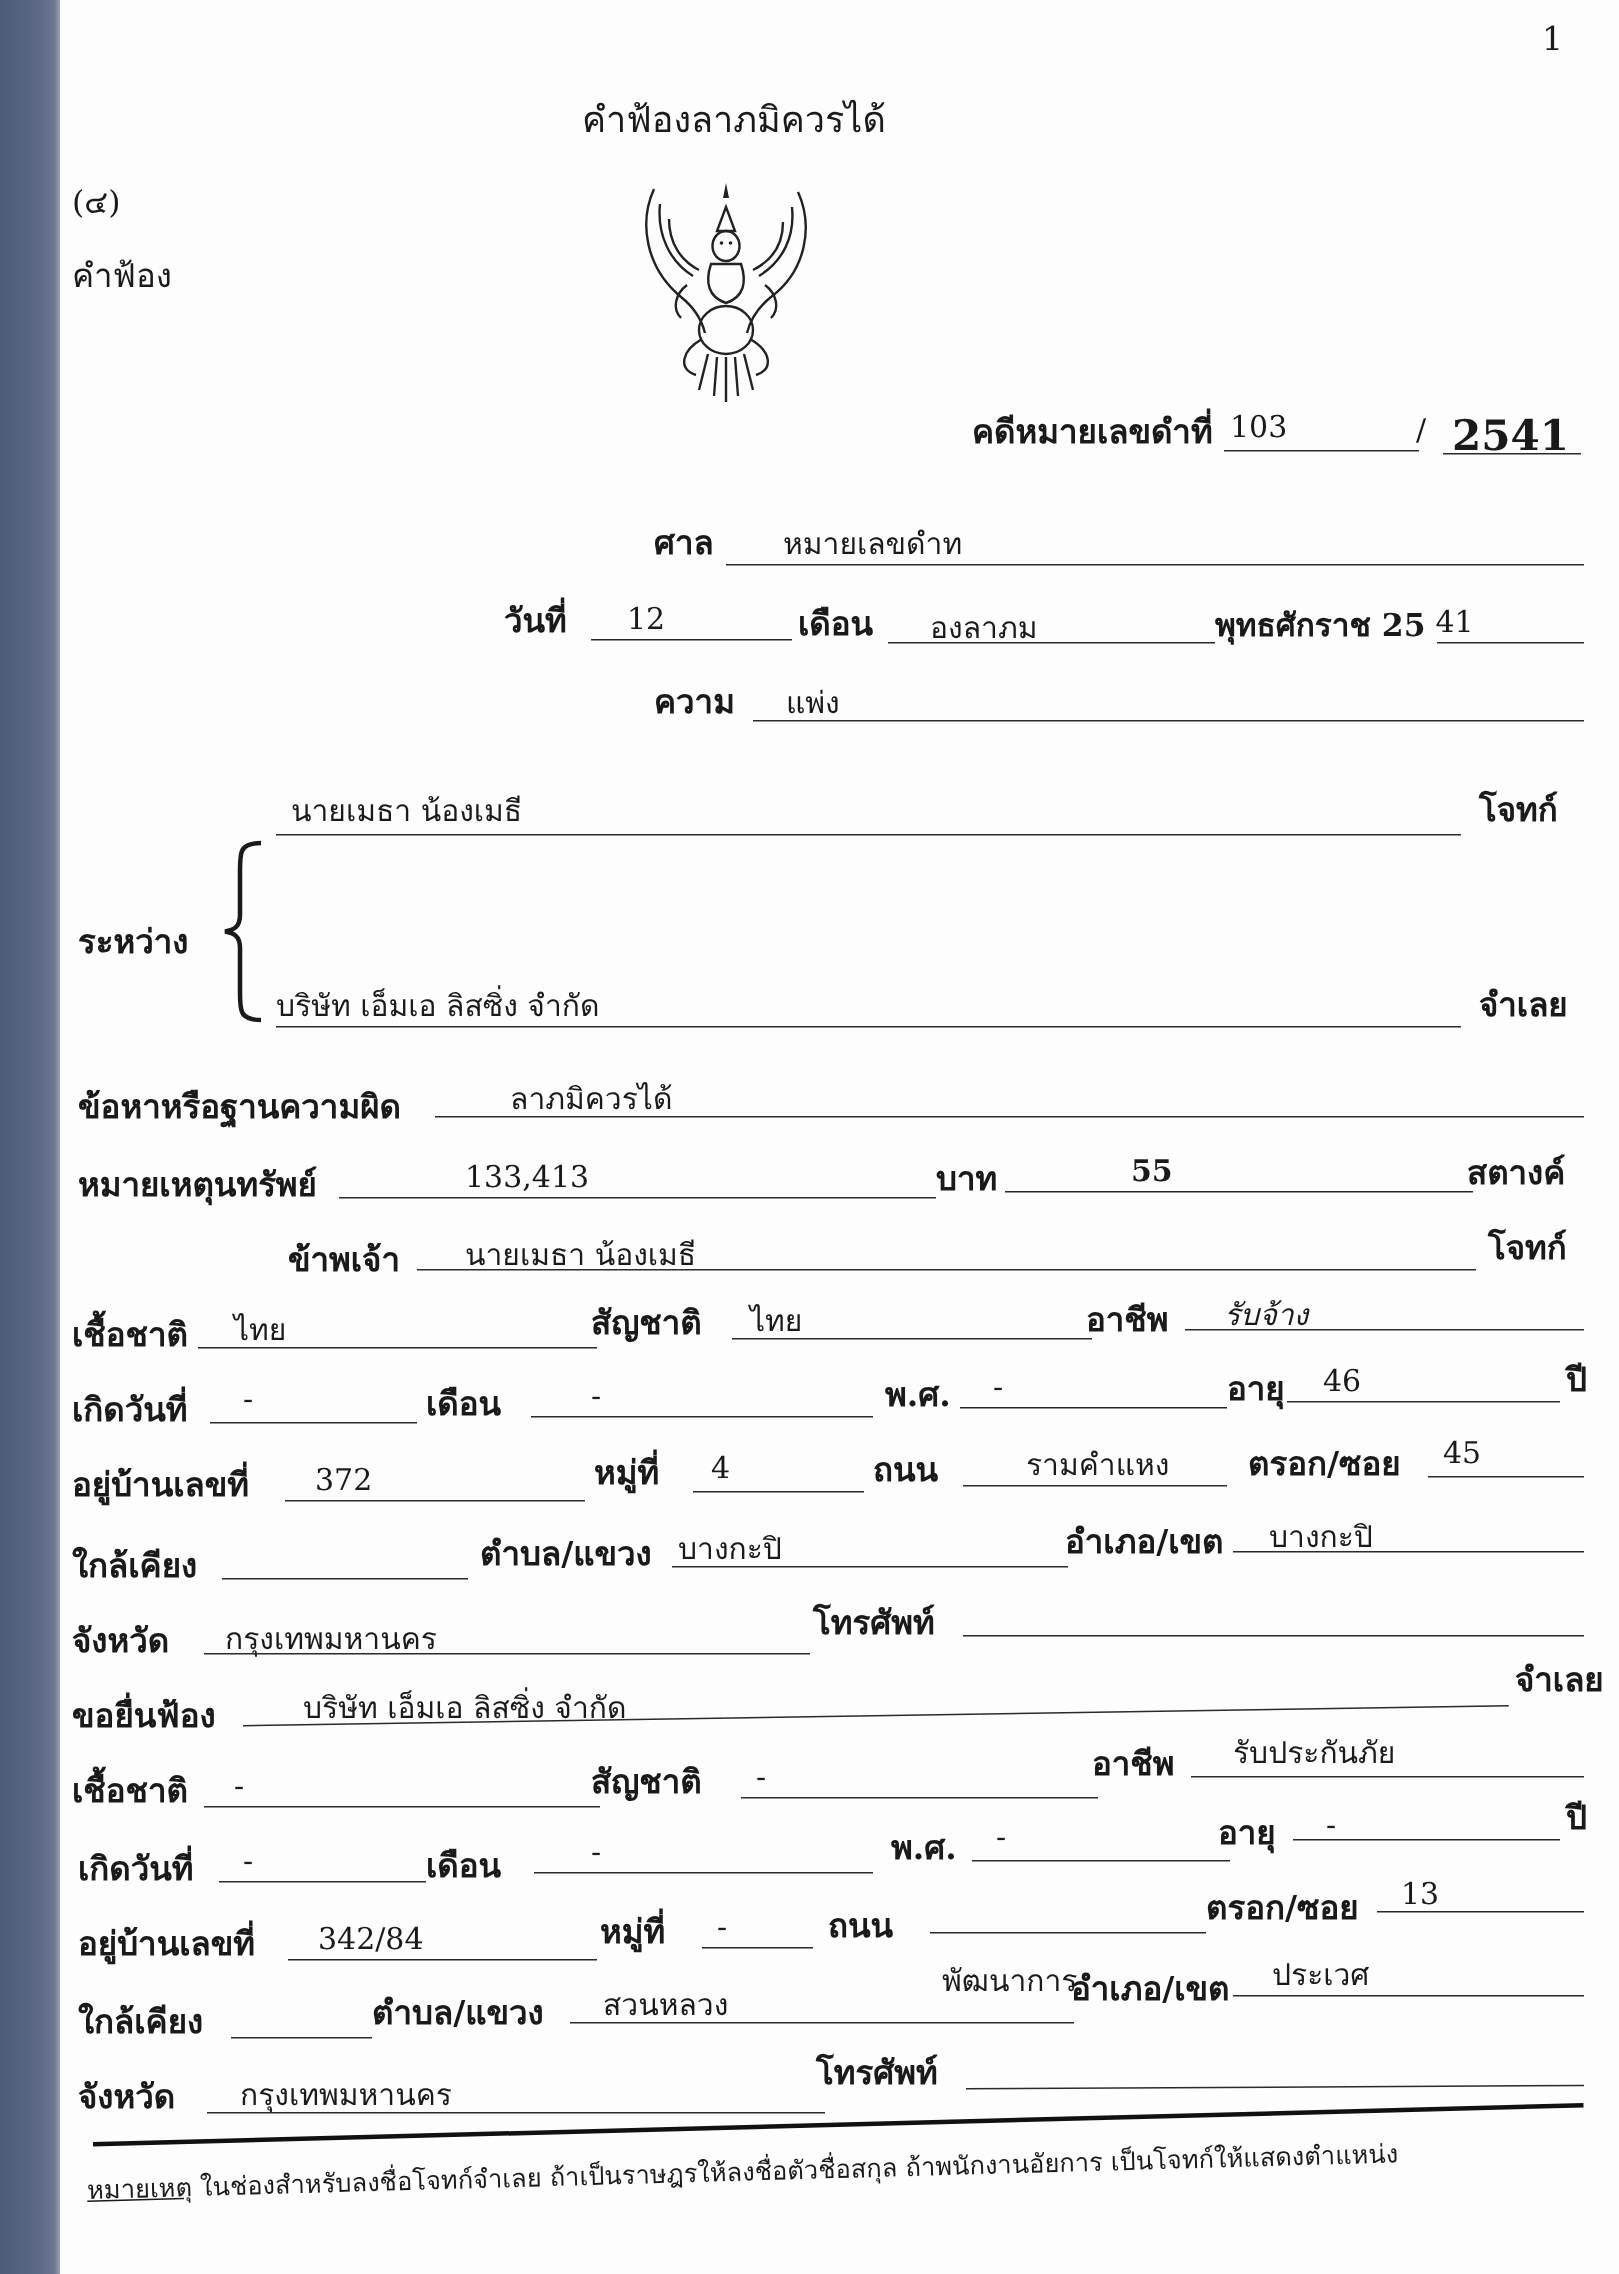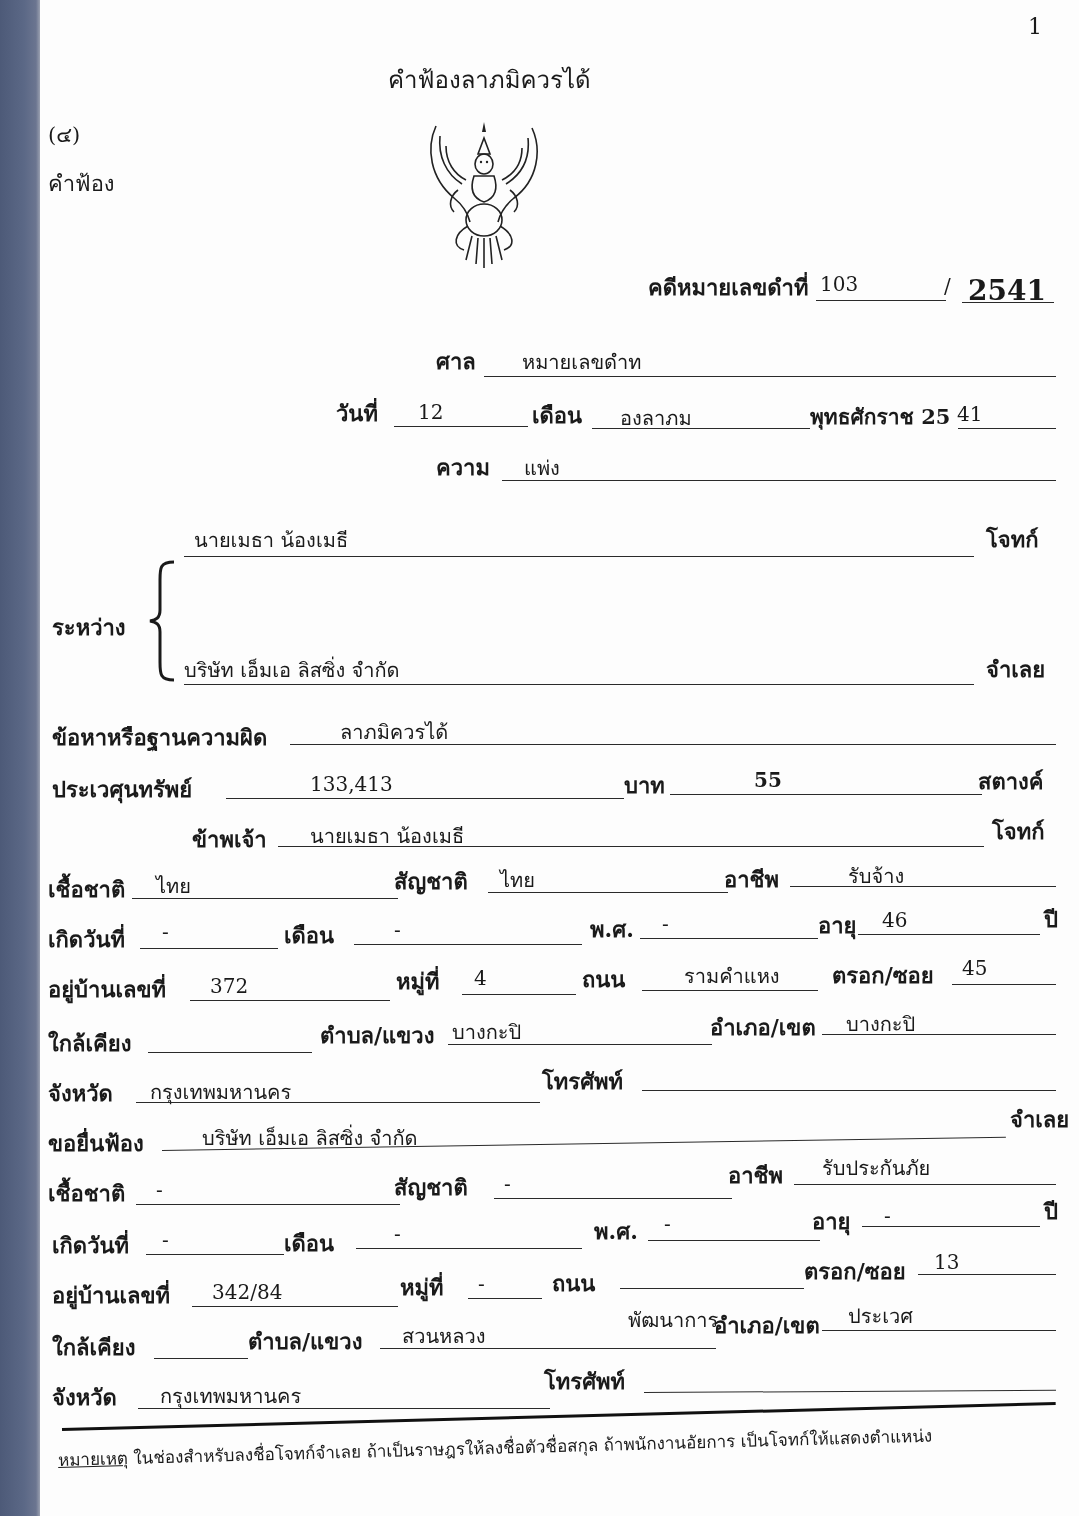--- a/index.html
+++ b/index.html
@@ -100,41 +100,41 @@
 </svg>
 
 <div class="abs val" style="left:184px; top:654px;">บริษัท เอ็มเอ ลิสซิ่ง จำกัด</div>
 <div class="line" style="left:184px; width:790px; top:684px;"></div>
 <div class="abs lbl" style="left:986px; top:652px;">จำเลย</div>
 
 <div class="abs lbl" style="left:52px; top:720px;">ข้อหาหรือฐานความผิด</div>
 <div class="abs val" style="left:340px; top:716px;">ลาภมิควรได้</div>
 <div class="line" style="left:290px; width:766px; top:744px;"></div>
 
-<div class="abs lbl" style="left:52px; top:772px;">ประเวศุนทรัพย์</div>
+<div class="abs lbl" style="left:52px; top:772px;">หมายเหตุนทรัพย์</div>
 <div class="abs val" style="left:310px; top:772px;">133,413</div>
 <div class="line" style="left:226px; width:398px; top:798px;"></div>
 <div class="abs lbl" style="left:624px; top:768px;">บาท</div>
 <div class="abs lbl" style="left:754px; top:768px; font-size:20px;">55</div>
 <div class="line" style="left:670px; width:312px; top:794px;"></div>
 <div class="abs lbl" style="left:978px; top:764px;">สตางค์</div>
 
 <div class="abs lbl" style="left:192px; top:822px;text-align:right;">ข้าพเจ้า</div>
 <div class="abs val" style="left:310px; top:820px;">นายเมธา น้องเมธี</div>
 <div class="line" style="left:278px; width:706px; top:846px;"></div>
 <div class="abs lbl" style="left:992px; top:814px;">โจทก์</div>
 
 <div class="abs lbl" style="left:48px; top:872px;">เชื้อชาติ</div>
 <div class="abs val" style="left:156px; top:870px;">ไทย</div>
 <div class="line" style="left:132px; width:266px; top:898px;"></div>
 <div class="abs lbl" style="left:394px; top:864px;">สัญชาติ</div>
 <div class="abs val" style="left:500px; top:864px;">ไทย</div>
 <div class="line" style="left:488px; width:240px; top:892px;"></div>
 <div class="abs lbl" style="left:724px; top:862px;">อาชีพ</div>
-<div class="abs val" style="left:848px; top:860px;">รับจ้าง</div>
+<div class="abs val" style="left:816px; top:860px;font-style:italic;">รับจ้าง</div>
 <div class="line" style="left:790px; width:266px; top:886px;"></div>
 
 <div class="abs lbl" style="left:48px; top:922px;">เกิดวันที่</div>
 <div class="abs val" style="left:162px; top:920px;">-</div>
 <div class="line" style="left:140px; width:138px; top:948px;"></div>
 <div class="abs lbl" style="left:284px; top:918px;">เดือน</div>
 <div class="abs val" style="left:394px; top:918px;">-</div>
 <div class="line" style="left:354px; width:228px; top:944px;"></div>
 <div class="abs lbl" style="left:590px; top:912px;">พ.ศ.</div>
 <div class="abs val" style="left:662px; top:912px;">-</div>

